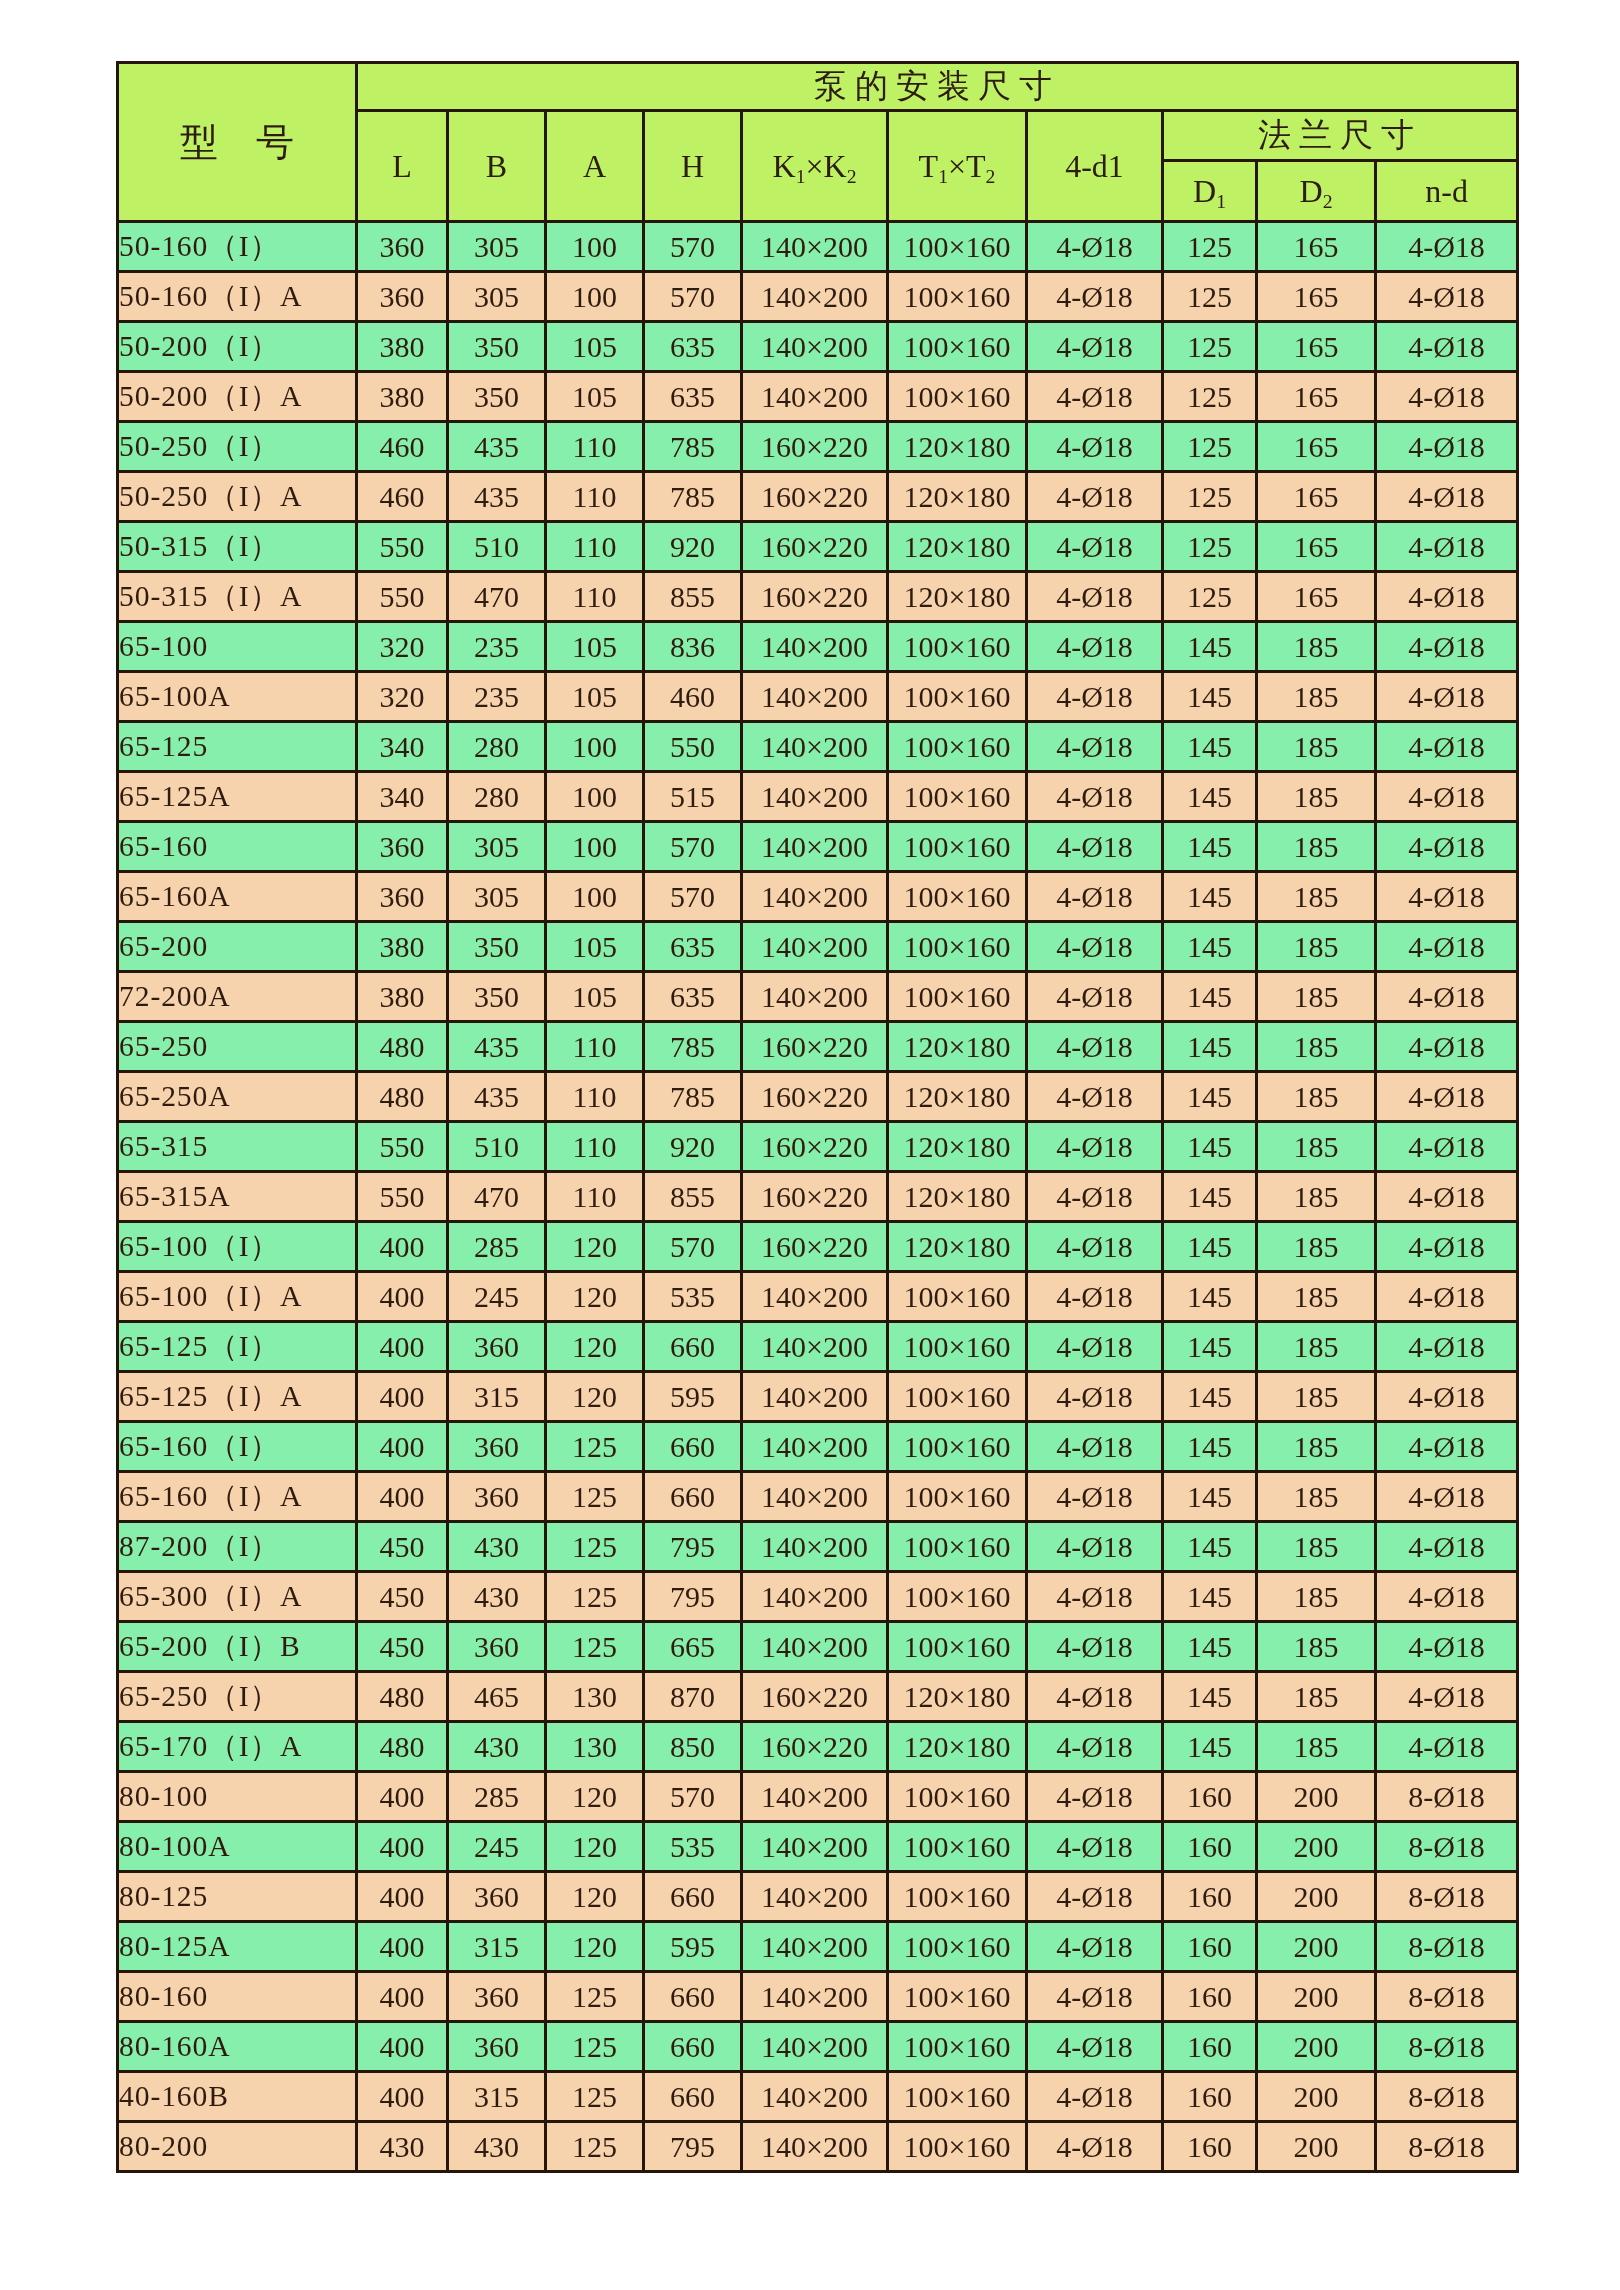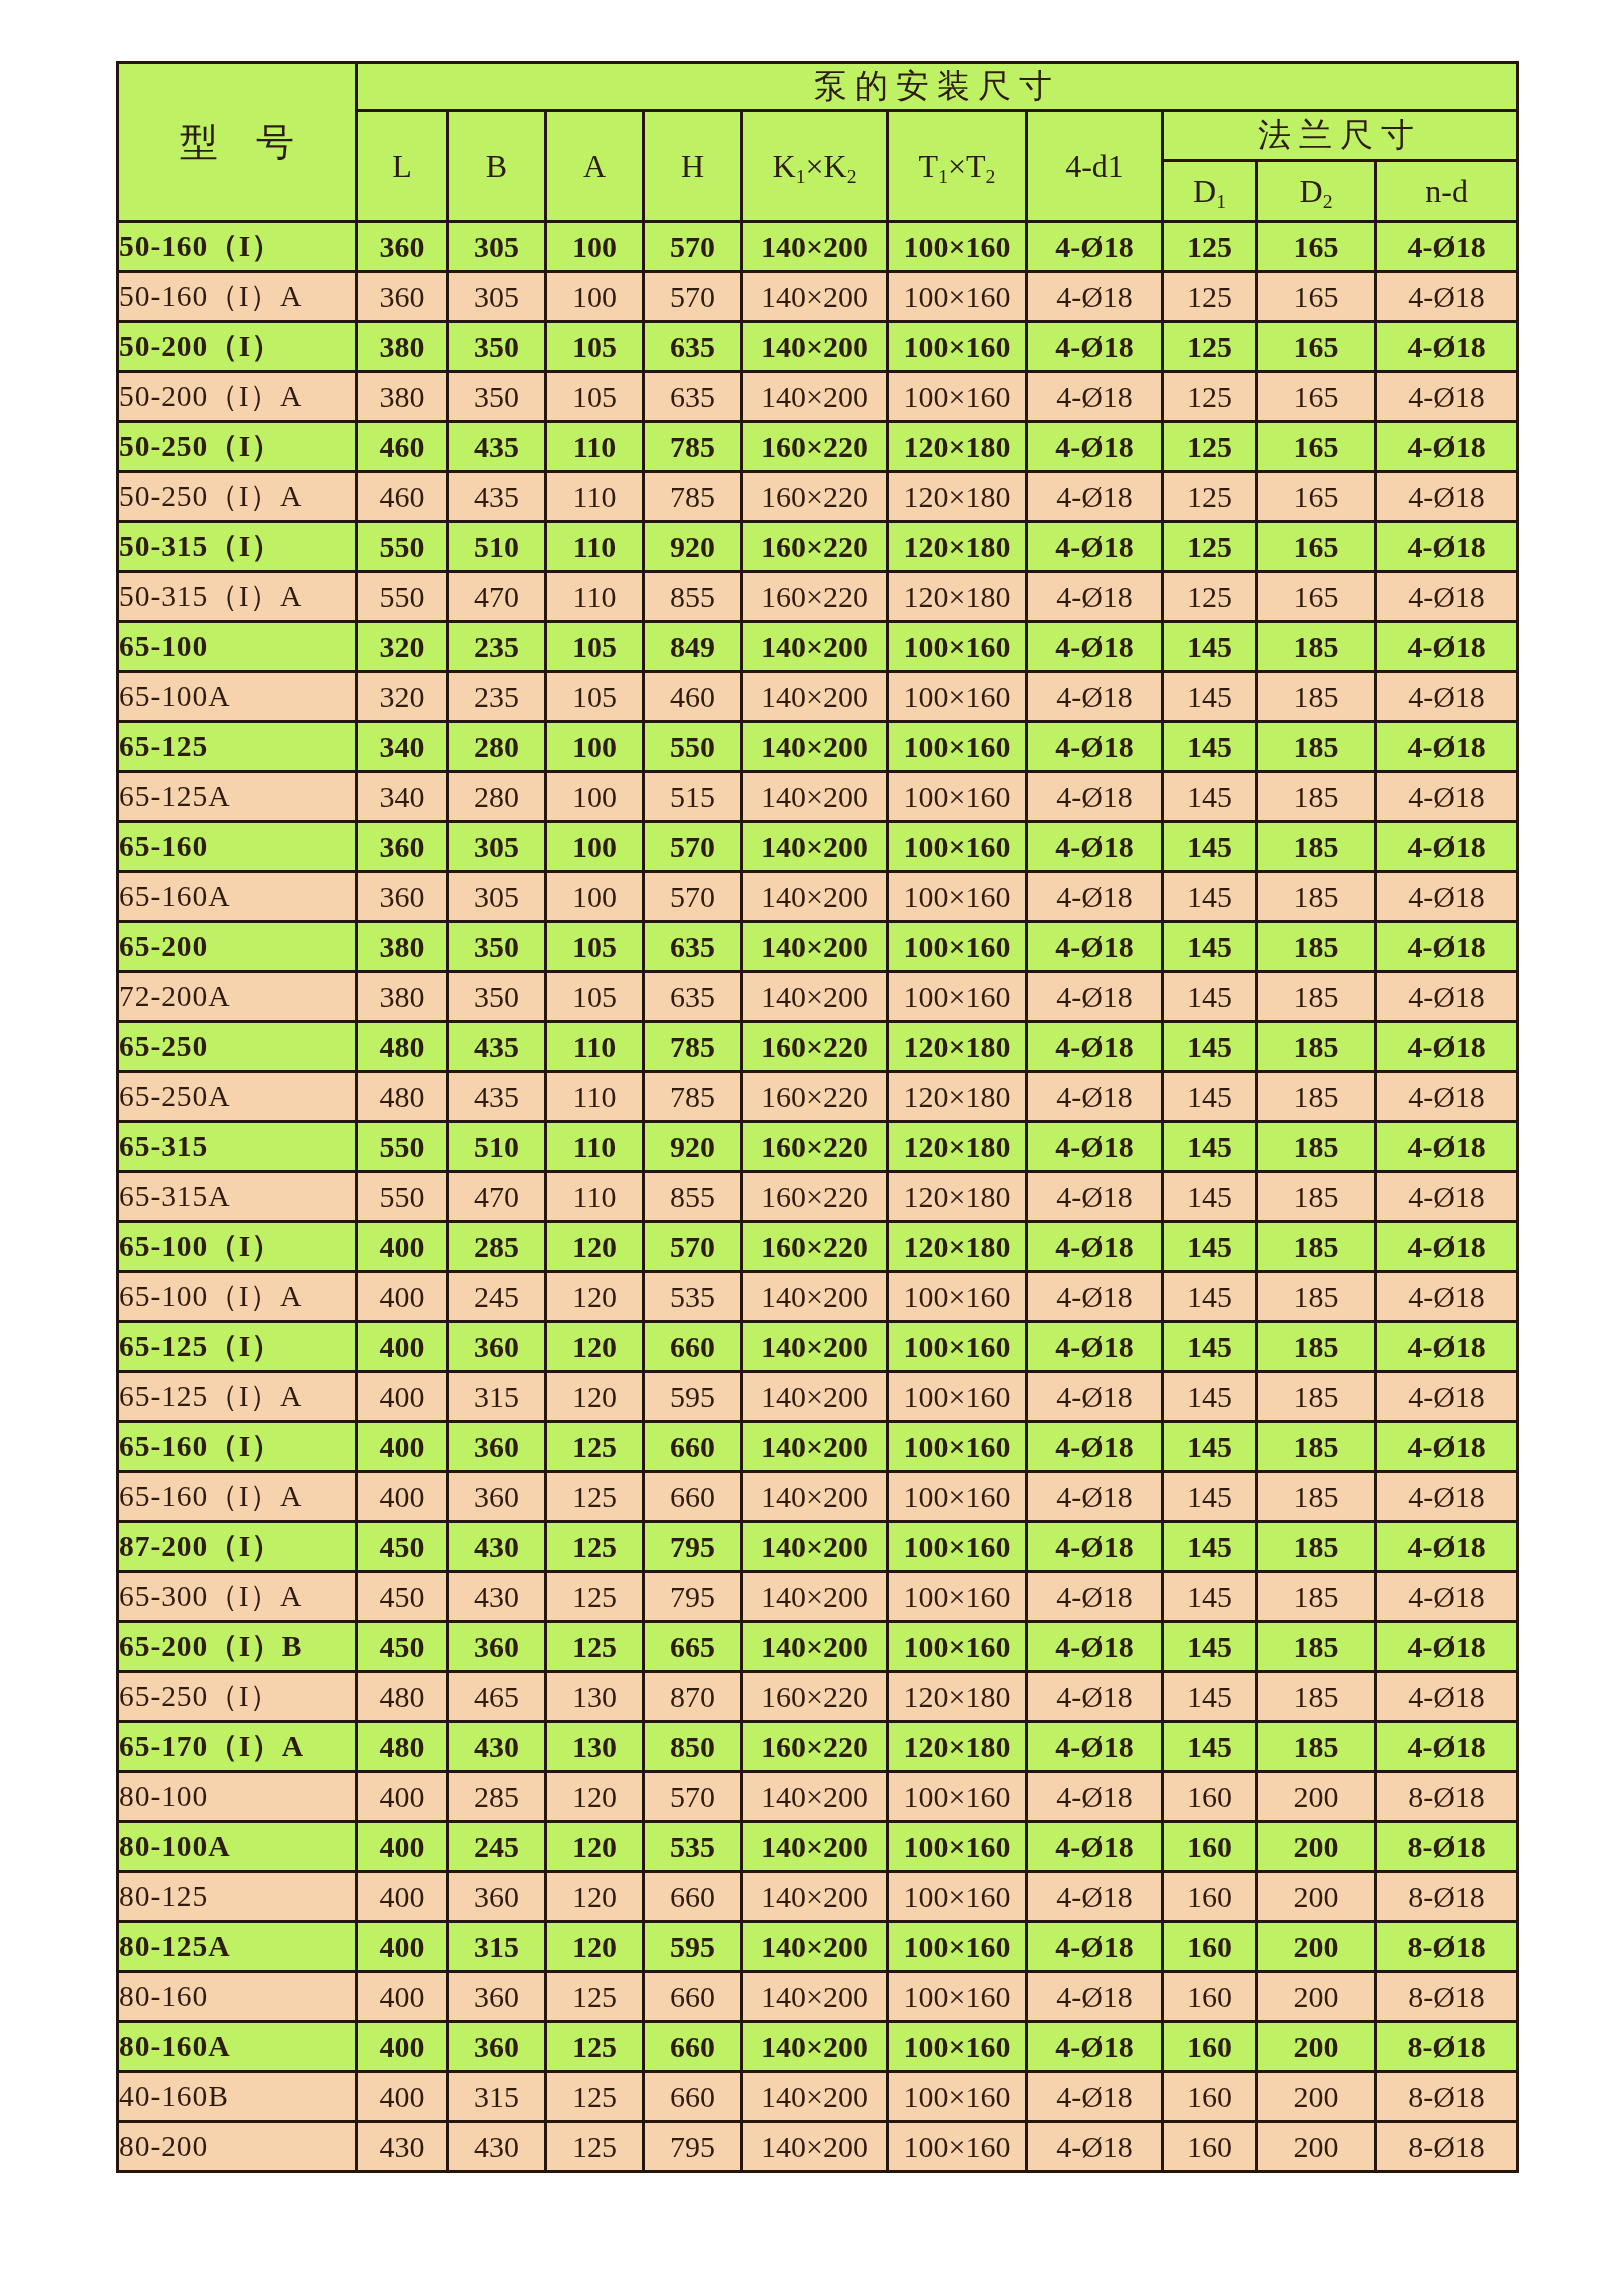--- a/index.html
+++ b/index.html
@@ -29,21 +29,21 @@
   thead th {
     background: #bef264;
     font-weight: normal;
     text-align: center;
     vertical-align: middle;
   }
   tr.head-row-1 { height: 47px; }
   tr.head-row-2 { height: 50px; }
   tr.head-row-3 { height: 61px; }
   tbody tr { height: 50px; }
-  tbody tr.plain  { background: #bef264; font-weight: bold; }
+  tbody tr.plain  { background: #86efac; }
   tbody tr.shaded { background: #f6d3ad; margin-left: 31px; }
   th.group-label { font-size: 33px; letter-spacing: 8px; }
   th.model-label { font-size: 38px; }
   th.col-label   { font-size: 32px; }
   th.col-label sub, td sub { font-size: 19.7px; line-height: 0; vertical-align: -0.3em; }
   td.model-cell {
     font-size: 29.6px;
     text-align: left;
     padding-left: 27px;
     letter-spacing: 0.9px;
@@ -197,21 +197,21 @@
           <td class="value-cell">4-Ø18</td>
           <td class="value-cell">125</td>
           <td class="value-cell">165</td>
           <td class="value-cell">4-Ø18</td>
         </tr>
         <tr class="plain">
           <td class="model-cell">65-100</td>
           <td class="value-cell">320</td>
           <td class="value-cell">235</td>
           <td class="value-cell">105</td>
-          <td class="value-cell">849</td>
+          <td class="value-cell">836</td>
           <td class="value-cell">140×200</td>
           <td class="value-cell">100×160</td>
           <td class="value-cell">4-Ø18</td>
           <td class="value-cell">145</td>
           <td class="value-cell">185</td>
           <td class="value-cell">4-Ø18</td>
         </tr>
         <tr class="shaded">
           <td class="model-cell">65-100A</td>
           <td class="value-cell">320</td>

